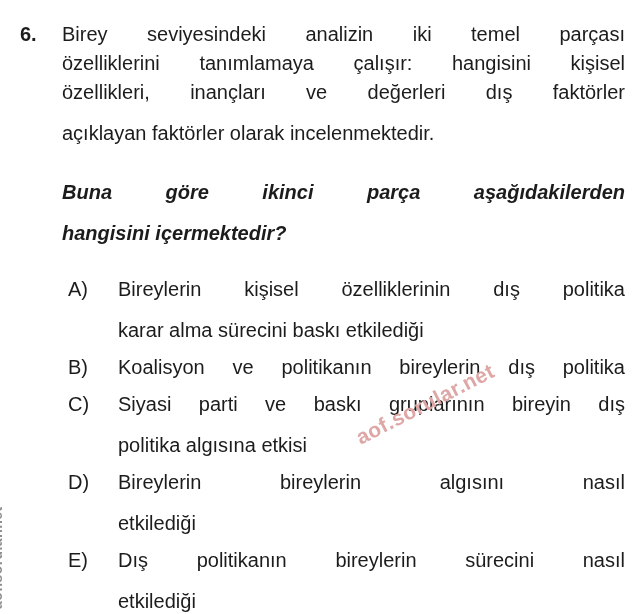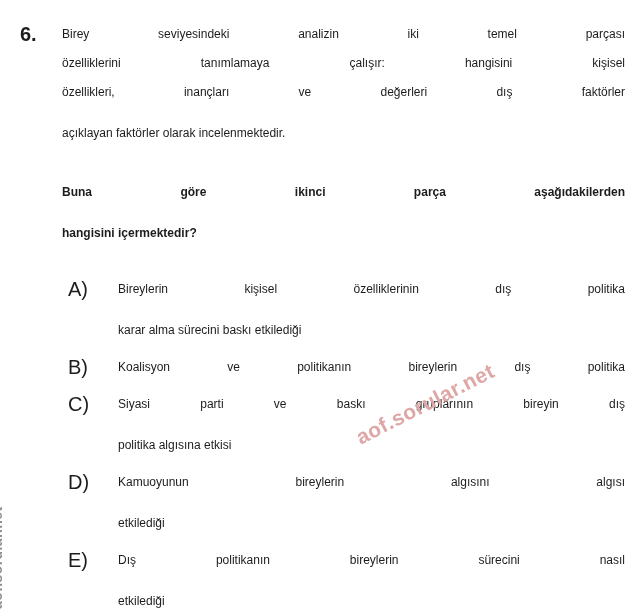--- a/index.html
+++ b/index.html
@@ -21,39 +21,40 @@
     left: 20px; top: 20px;
     font-size: 20px; font-weight: 700;
     line-height: 29px;
   }
   .content {
     position: absolute;
     left: 62px; top: 20px;
     width: 563px;
   }
   .line {
-    font-size: 12px;
+    font-size: 20px;
     line-height: 29px;
     white-space: nowrap;
   }
   .jline {
     white-space: normal;
     text-align: justify;
     text-align-last: justify;
     text-justify: inter-word;
   }
   .lline {
     white-space: normal;
     text-align: left;
     text-align-last: left;
     margin-top: 12px;
   }
   .stem {
     margin-top: 30px;
     font-weight: 700;
+    font-style: italic;
   }
   .options {
     margin-top: 27px;
   }
   .option {
     display: flex;
     margin-bottom: 8px;
   }
   .opt-letter {
     flex: none;
@@ -133,21 +134,21 @@
         <div class="opt-letter">C)</div>
         <div class="opt-text">
           <div class="line jline">Siyasi parti ve baskı gruplarının bireyin dış</div>
           <div class="line lline">politika algısına etkisi</div>
         </div>
       </div>
 
       <div class="option">
         <div class="opt-letter">D)</div>
         <div class="opt-text">
-          <div class="line jline">Kamuoyunun bireylerin algısını algısı</div>
+          <div class="line jline">Bireylerin bireylerin algısını nasıl</div>
           <div class="line lline">etkilediği</div>
         </div>
       </div>
 
       <div class="option">
         <div class="opt-letter">E)</div>
         <div class="opt-text">
           <div class="line jline">Dış politikanın bireylerin sürecini nasıl</div>
           <div class="line lline">etkilediği</div>
         </div>

